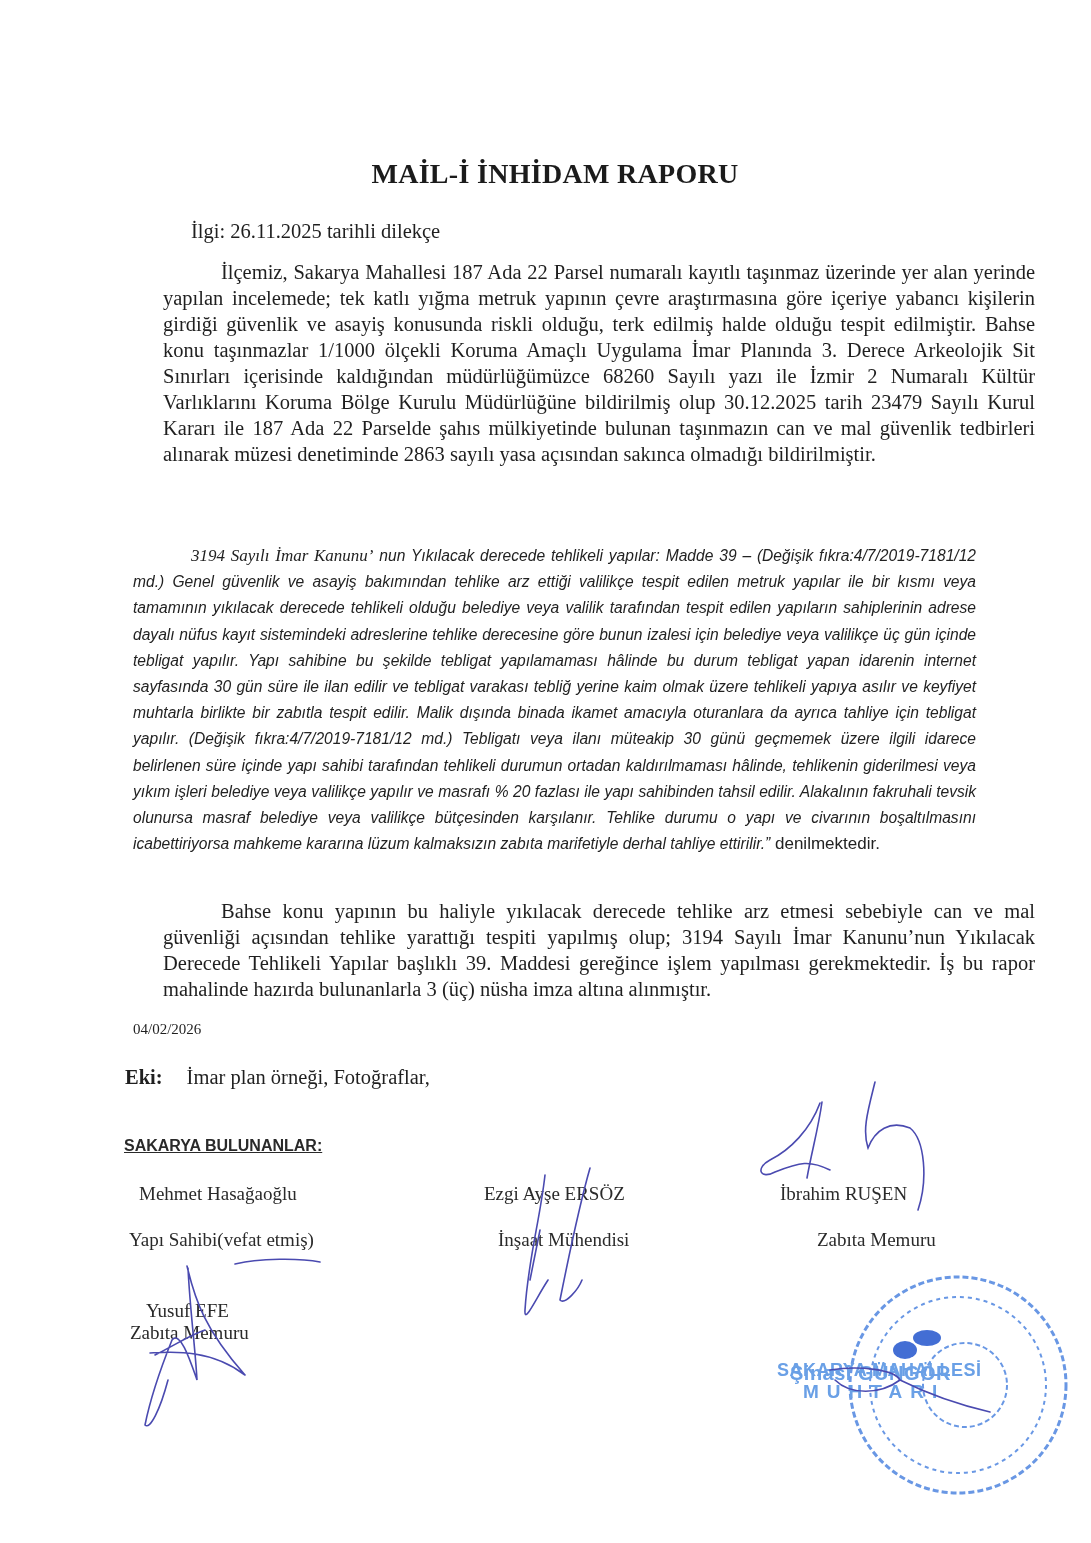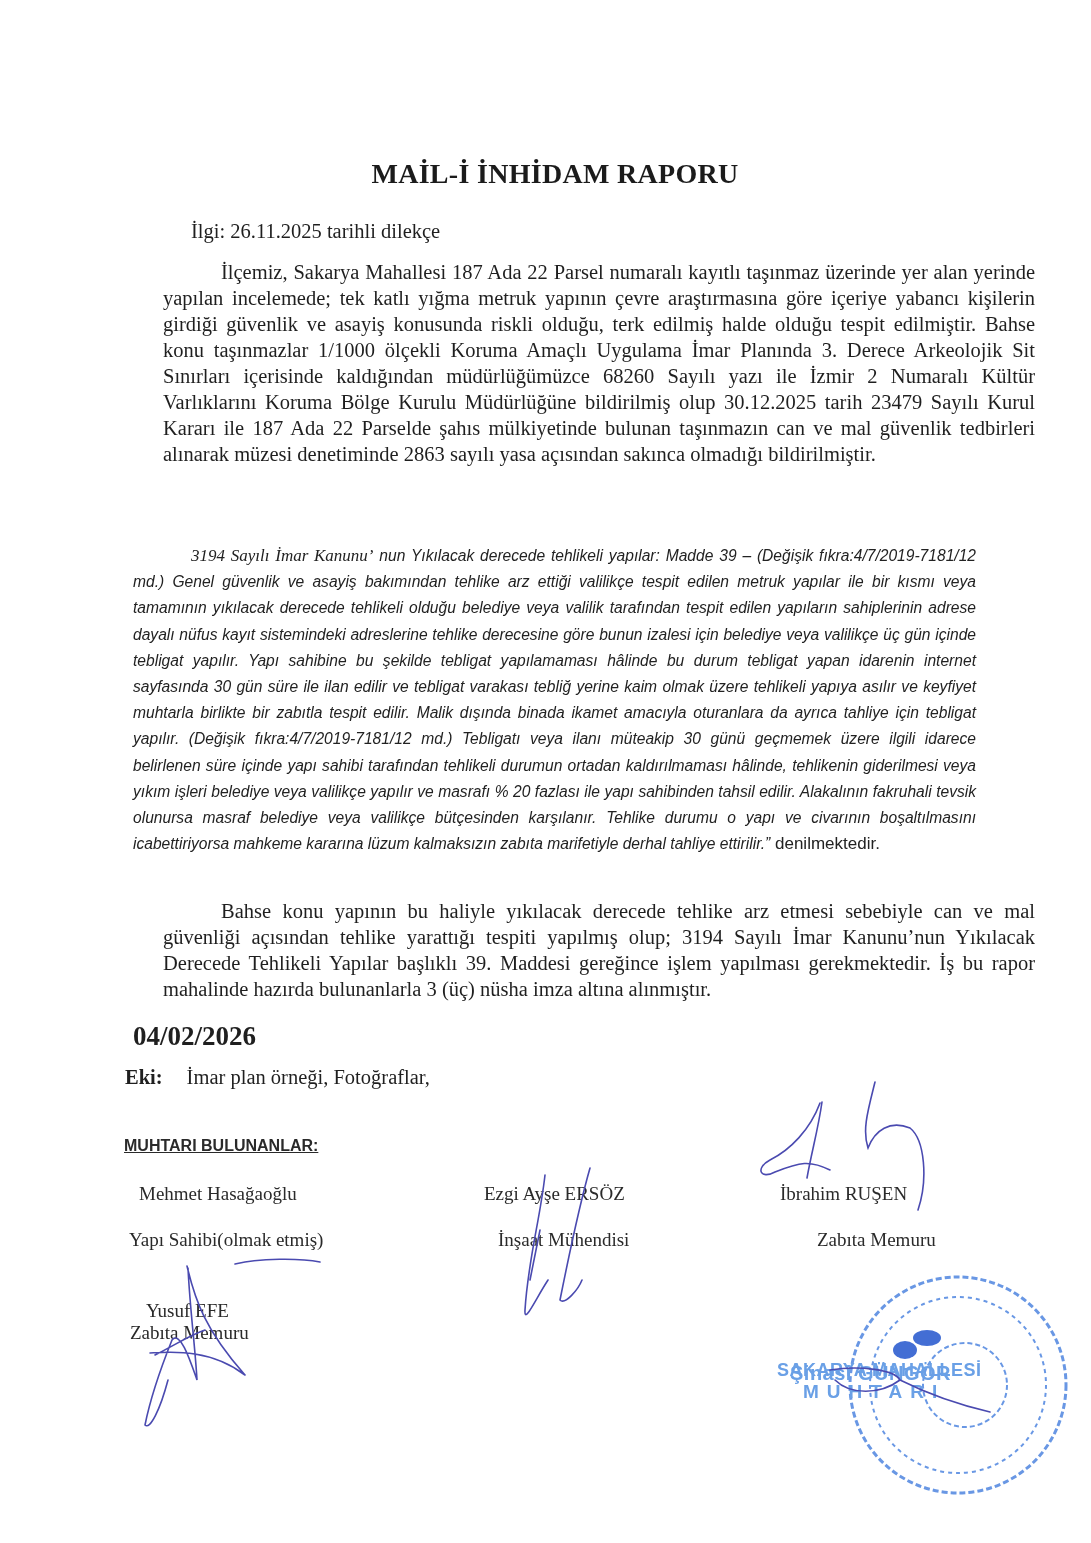--- a/index.html
+++ b/index.html
@@ -15,21 +15,21 @@
   .para { position: absolute; left: 133px; width: 872px; font-size: 20.5px; line-height: 26px;
           text-align: justify; text-indent: 58px; color: #1f1f1f; margin-left: 30px; }
   .p1 { top: 259px; }
   .p2 { top: 898px; }
 
   .quote { position: absolute; left: 133px; top: 543px; width: 843px; font-size: 15.6px;
            line-height: 26.2px; text-align: justify; text-indent: 58px; font-style: italic; color: #222; }
   .quote .lead { font-family: "Liberation Serif", serif; font-size: 17px; }
   .quote .tail { font-style: normal; font-size: 17px; }
 
-  .date { position: absolute; left: 133px; top: 1021px; font-size: 27px; font-weight: bold; }
+  .date { position: absolute; left: 133px; top: 1021px; font-size: 15px; font-weight: normal; }
   .eki { position: absolute; left: 125px; top: 1066px; font-size: 20.5px; }
   .eki b { margin-right: 24px; }
 
   .hazirda { position: absolute; left: 124px; top: 1137px; font-size: 16px; font-weight: bold;
              text-decoration: underline; color: #2a2a2a; }
 
   .sig { position: absolute; font-size: 19px; color: #2a2a2a; }
   .s1n { left: 139px; top: 1183px; }
   .s1t { left: 129px; top: 1229px; }
   .s2n { left: 484px; top: 1183px; }
@@ -63,24 +63,24 @@
     <span class="lead">3194 Sayılı İmar Kanunu’</span><span> nun Yıkılacak derecede tehlikeli yapılar: Madde 39 – (Değişik fıkra:4/7/2019-7181/12 md.) Genel güvenlik ve asayiş bakımından tehlike arz ettiği valilikçe tespit edilen metruk yapılar ile bir kısmı veya tamamının yıkılacak derecede tehlikeli olduğu belediye veya valilik tarafından tespit edilen yapıların sahiplerinin adrese dayalı nüfus kayıt sistemindeki adreslerine tehlike derecesine göre bunun izalesi için belediye veya valilikçe üç gün içinde tebligat yapılır. Yapı sahibine bu şekilde tebligat yapılamaması hâlinde bu durum tebligat yapan idarenin internet sayfasında 30 gün süre ile ilan edilir ve tebligat varakası tebliğ yerine kaim olmak üzere tehlikeli yapıya asılır ve keyfiyet muhtarla birlikte bir zabıtla tespit edilir. Malik dışında binada ikamet amacıyla oturanlara da ayrıca tahliye için tebligat yapılır. (Değişik fıkra:4/7/2019-7181/12 md.) Tebligatı veya ilanı müteakip 30 günü geçmemek üzere ilgili idarece belirlenen süre içinde yapı sahibi tarafından tehlikeli durumun ortadan kaldırılmaması hâlinde, tehlikenin giderilmesi veya yıkım işleri belediye veya valilikçe yapılır ve masrafı % 20 fazlası ile yapı sahibinden tahsil edilir. Alakalının fakruhali tevsik olunursa masraf belediye veya valilikçe bütçesinden karşılanır. Tehlike durumu o yapı ve civarının boşaltılmasını icabettiriyorsa mahkeme kararına lüzum kalmaksızın zabıta marifetiyle derhal tahliye ettirilir.”</span><span class="tail"> denilmektedir.</span>
   </div>
 
   <div class="para p2 serif">Bahse konu yapının bu haliyle yıkılacak derecede tehlike arz etmesi sebebiyle can ve mal güvenliği açısından tehlike yarattığı tespiti yapılmış olup; 3194 Sayılı İmar Kanunu’nun Yıkılacak Derecede Tehlikeli Yapılar başlıklı 39. Maddesi gereğince işlem yapılması gerekmektedir. İş bu rapor mahalinde hazırda bulunanlarla 3 (üç) nüsha imza altına alınmıştır.</div>
   <div class="date serif">04/02/2026</div>
 
   <div class="eki serif">
     <b>Eki:</b><span>İmar plan örneği, Fotoğraflar,</span>
   </div>
 
-  <div class="hazirda sans">MUHTARI BULUNANLAR:</div>
+  <div class="hazirda sans">SAKARYA BULUNANLAR:</div>
 
   <div class="sig serif s1n">Mehmet Hasağaoğlu</div>
-  <div class="sig serif s1t">Yapı Sahibi(olmak etmiş)</div>
+  <div class="sig serif s1t">Yapı Sahibi(vefat etmiş)</div>
 
   <div class="sig serif s2n">Ezgi Ayşe ERSÖZ</div>
   <div class="sig serif s2t">İnşaat Mühendisi</div>
 
   <div class="sig serif s3n">İbrahim RUŞEN</div>
   <div class="sig serif s3t">Zabıta Memuru</div>
 
   <div class="sig serif s4n">Yusuf EFE</div>
   <div class="sig serif s4t">Zabıta Memuru</div>
 

